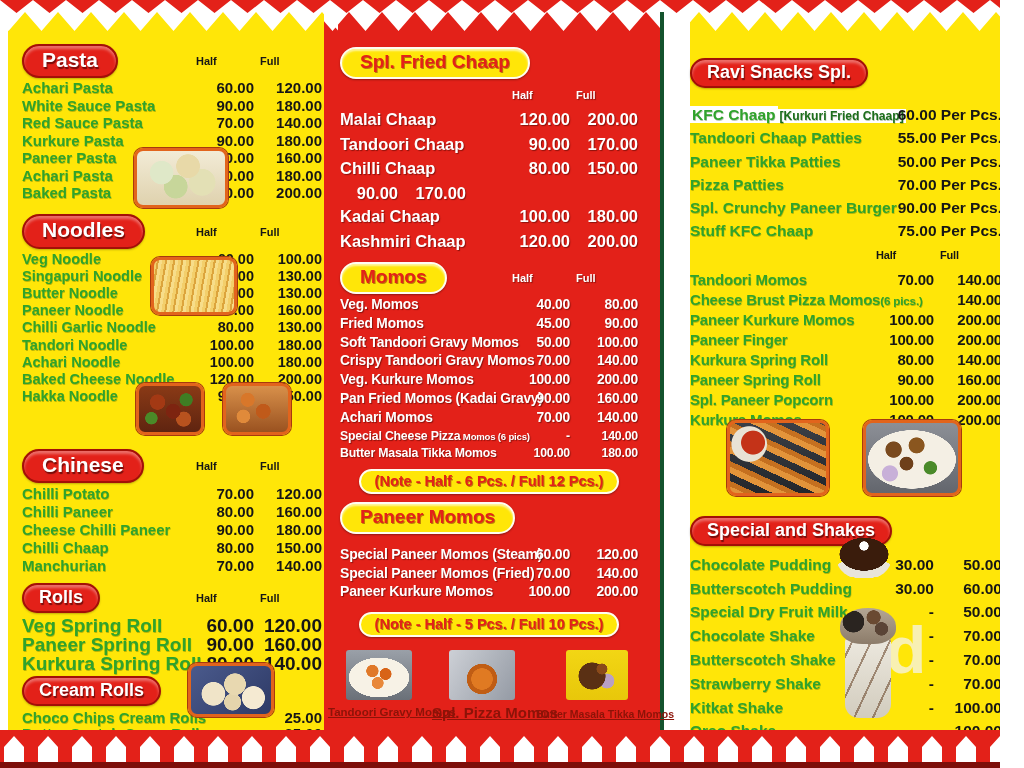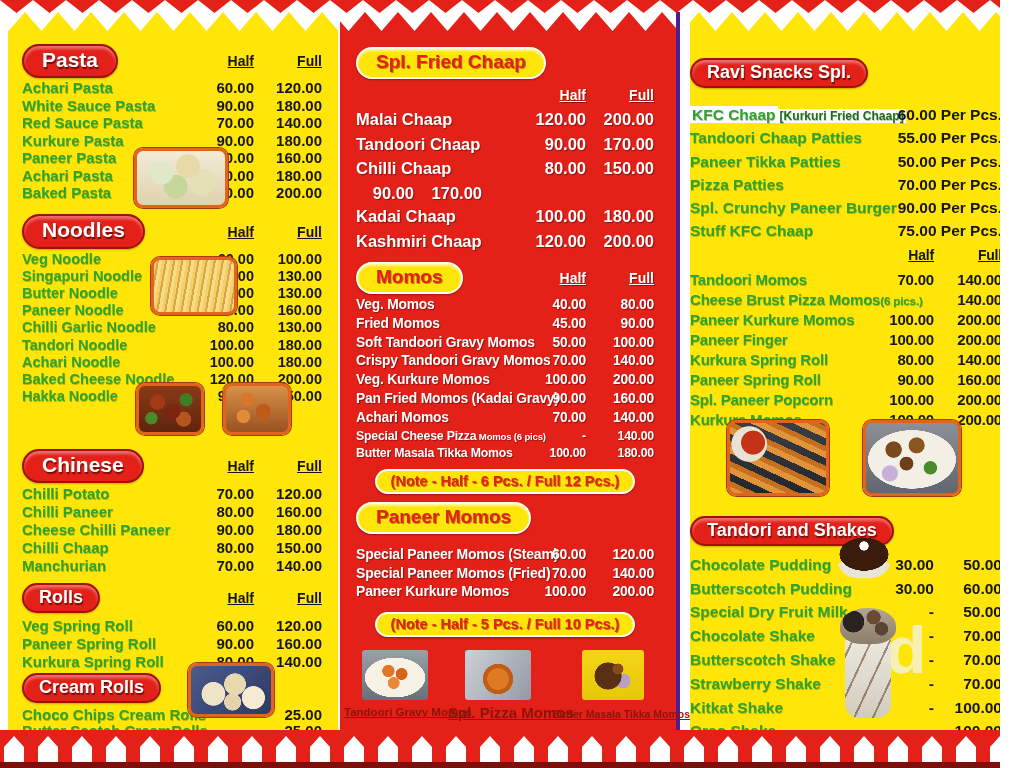--- a/index.html
+++ b/index.html
@@ -4,21 +4,21 @@
 <style>
   html,body{margin:0;padding:0;}
   .poster{
     position:relative;width:1000px;height:768px;background:#ffffff;overflow:hidden;
     font-family:"Liberation Sans",sans-serif;font-weight:700;
   }
   
   .panel{position:absolute;top:12px;height:718px;}
   .panel.yellowp{background:#ffe608;}
   #p-left{left:8px;width:330px;}
-  #p-mid{left:340px;width:336px;background:#e32119;border-right:4px solid #4c1d95;}
+  #p-mid{left:324px;width:336px;background:#e32119;border-right:4px solid #14532d;}
   #p-right{left:690px;width:326px;}
   .paneltri{position:absolute;top:0;left:0;z-index:3;pointer-events:none;}
   .bunting{position:absolute;top:0;left:0;z-index:4;pointer-events:none;}
   .content{position:relative;z-index:2;height:100%;box-sizing:border-box;}
   #p-left .content{padding:34px 16px 0 14px;}
   #p-mid .content{padding:34px 22px 0 16px;}
   #p-right .content{padding:44px 14px 0 0;}
 
   
   .sec-head{display:flex;align-items:center;height:30px;position:relative;z-index:2;}
@@ -41,33 +41,33 @@
   }
 
   
   .row{display:flex;align-items:baseline;}
   .iname{flex:1;min-width:0;white-space:nowrap;}
   .ph{width:58px;text-align:right;white-space:nowrap;}
   .pf{width:62px;text-align:right;margin-left:6px;white-space:nowrap;}
   .psingle{width:132px;text-align:right;white-space:nowrap;}
   .sfx{font-size:.78em;}
   .hdr-cols{display:flex;margin-left:auto;}
-  .hdr{font-size:14px;color:#141414;text-align:right;text-decoration:underline;}
+  .hdr{font-size:11px;color:#141414;text-align:left;}
   .yellowp .iname{color:#2fa32c;text-shadow:.5px .8px 0 rgba(25,70,10,.3);}
   .yellowp .ph,.yellowp .pf,.yellowp .psingle{color:#161616;}
   #p-mid .iname,#p-mid .ph,#p-mid .pf,#p-mid .pwide{color:#fff;text-shadow:1px 1px 1px rgba(70,5,0,.55);}
   #p-mid .hdr{color:#fff;text-shadow:1px 1px 1px rgba(70,5,0,.55);}
   .hl .iname > span:first-child{background:#fff;padding:0 2px;}
   .hl .sfx{background:#fff;color:#1c6e1c;padding:0 2px;}
 
   
   .s-pasta .row{line-height:16.5px;font-size:15px;}
   .s-noodles .row{line-height:16.2px;font-size:14.5px;}
   .s-chinese .row{line-height:17px;font-size:15px;}
-  .s-rolls .row{line-height:17px;font-size:15px;}
+  .s-rolls .row{line-height:17px;font-size:19px;}
   .s-cream .row{line-height:16px;font-size:15px;}
   .s-chaap .row{line-height:23.5px;font-size:16.5px;}
   .s-momos .row{line-height:17.8px;font-size:13.8px;letter-spacing:-.2px;}
   .s-momos .row.smrow{font-size:12.3px;}
   .s-pmomos .row{line-height:17.5px;font-size:14px;letter-spacing:-.2px;}
   .s-snacks .row{line-height:22.3px;font-size:15.5px;}
   .s-rmomos .row{line-height:19px;font-size:15px;letter-spacing:-.2px;}
   .s-desserts .row{line-height:21.8px;font-size:15.5px;}
   .m-noodles{margin-top:14px;}
   .m-chinese{margin-top:46px;}
@@ -641,21 +641,21 @@
             <div class="row">
               <span class="iname"><span>Kurkura Momos</span><span class="sfx"></span></span>
               <span class="ph">100.00</span>
               <span class="pf">200.00</span>
             </div>
           </div>
       </div>
 
       <div class="sec" style="margin-top:84px;">
         <div class="sec-head" style="height:34px;">
-          <span class="pill redpill sm">Tandori and Shakes</span>
+          <span class="pill redpill sm">Special and Shakes</span>
         </div>
         <div class="rows s-desserts" style="margin-top:6px;">
 
             <div class="row">
               <span class="iname"><span>Chocolate Pudding</span><span class="sfx"></span></span>
               <span class="ph">30.00</span>
               <span class="pf">50.00</span>
             </div>
 
             <div class="row">

